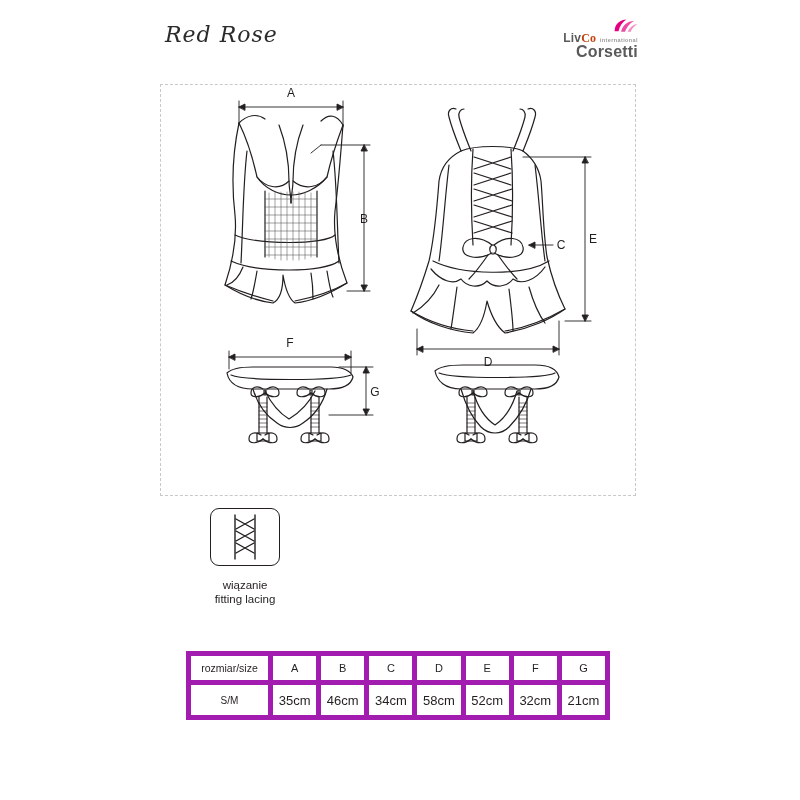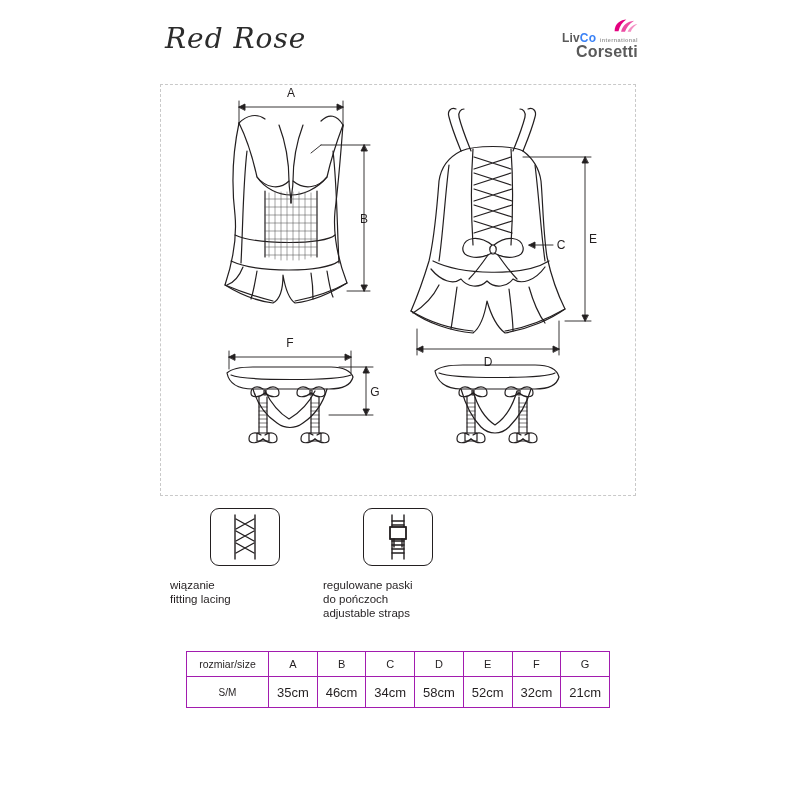--- a/index.html
+++ b/index.html
@@ -21,21 +21,21 @@
     height: 800px;
   }
 
   
   .title {
     position: absolute;
     left: 165px;
     top: 22px;
     font-family: "DejaVu Serif", serif;
     font-style: italic;
-    font-size: 28px;
+    font-size: 22px;
     letter-spacing: 1px;
     color: #2b2b2b;
     white-space: nowrap;
   }
   .brand {
     position: absolute;
     right: 162px;
     top: 18px;
     width: 90px;
     text-align: right;
@@ -48,21 +48,21 @@
     height: 16px;
   }
   .brand-name {
     font-family: "Liberation Sans", sans-serif;
     font-size: 12px;
     font-weight: bold;
     color: #5a5a5a;
     letter-spacing: .2px;
     margin-top: -2px;
   }
-  .brand-name .accent { color: #3b82f6; }
+  .brand-name .accent { color: #c2410c; font-family: Liberation Serif, serif; }
   .brand-sub {
     font-size: 5.5px;
     color: #9b9b9b;
     letter-spacing: .4px;
     margin-top: 1px;
   }
   .brand-word2 {
     font-size: 16px;
     font-weight: bold;
     color: #5a5a5a;
@@ -87,21 +87,21 @@
     position: absolute;
     left: 160px;
     top: 508px;
     width: 476px;
     height: 120px;
   }
   .feature {
     position: absolute;
     top: 0;
     width: 150px;
-    text-align: left;
+    text-align: center;
   }
   .feature .box {
     width: 70px;
     height: 58px;
     margin: 0 auto;
     border: 1.4px solid #231f20;
     border-radius: 9px;
     box-sizing: border-box;
     position: relative;
   }
@@ -117,21 +117,21 @@
   .size-table {
     position: absolute;
     left: 186px;
     top: 651px;
     width: 424px;
     border-collapse: collapse;
     font-size: 13px;
     color: #231f20;
   }
   .size-table th, .size-table td {
-    border: 1px solid #a21caf;
+    border: 5px solid #a21caf;
     text-align: center;
     font-weight: normal;
     height: 30px;
     padding: 0;
   }
   .size-table thead th {
     font-size: 11px;
     height: 24px;
     background: #fff;
   }
@@ -422,40 +422,20 @@
                      M25 34 L43 44 M43 34 L25 44"></path>
           </g>
         </svg>
       </div>
       <div class="cap">
         <div>wiązanie</div>
         <div>fitting lacing</div>
       </div>
     </div>
 
-    <div class="feature" style="left:163px;">
-      <div class="box">
-        <svg width="68" height="56" viewBox="0 0 68 56">
-          <g fill="none" stroke="#231f20" stroke-width="1.4" stroke-linecap="round">
-            <path d="M28 6 L28 50"></path>
-            <path d="M40 6 L40 50"></path>
-            <path d="M28 12 L40 12 M28 16 L40 16 M28 20 L40 20 M28 24 L40 24
-                     M28 28 L40 28 M28 32 L40 32 M28 36 L40 36 M28 40 L40 40 M28 44 L40 44"></path>
-            <rect x="26" y="18" width="16" height="12" fill="#fff"></rect>
-            <rect x="26" y="18" width="16" height="12"></rect>
-            <path d="M30 30 L30 38 M38 30 L38 38"></path>
-          </g>
-        </svg>
-      </div>
-      <div class="cap">
-        <div>regulowane paski</div>
-        <div>do pończoch</div>
-        <div>adjustable straps</div>
-      </div>
-    </div>
 
   </div>
 
   <table class="size-table">
     <colgroup>
       <col class="c0">
         <col>
         <col>
         <col>
         <col>

